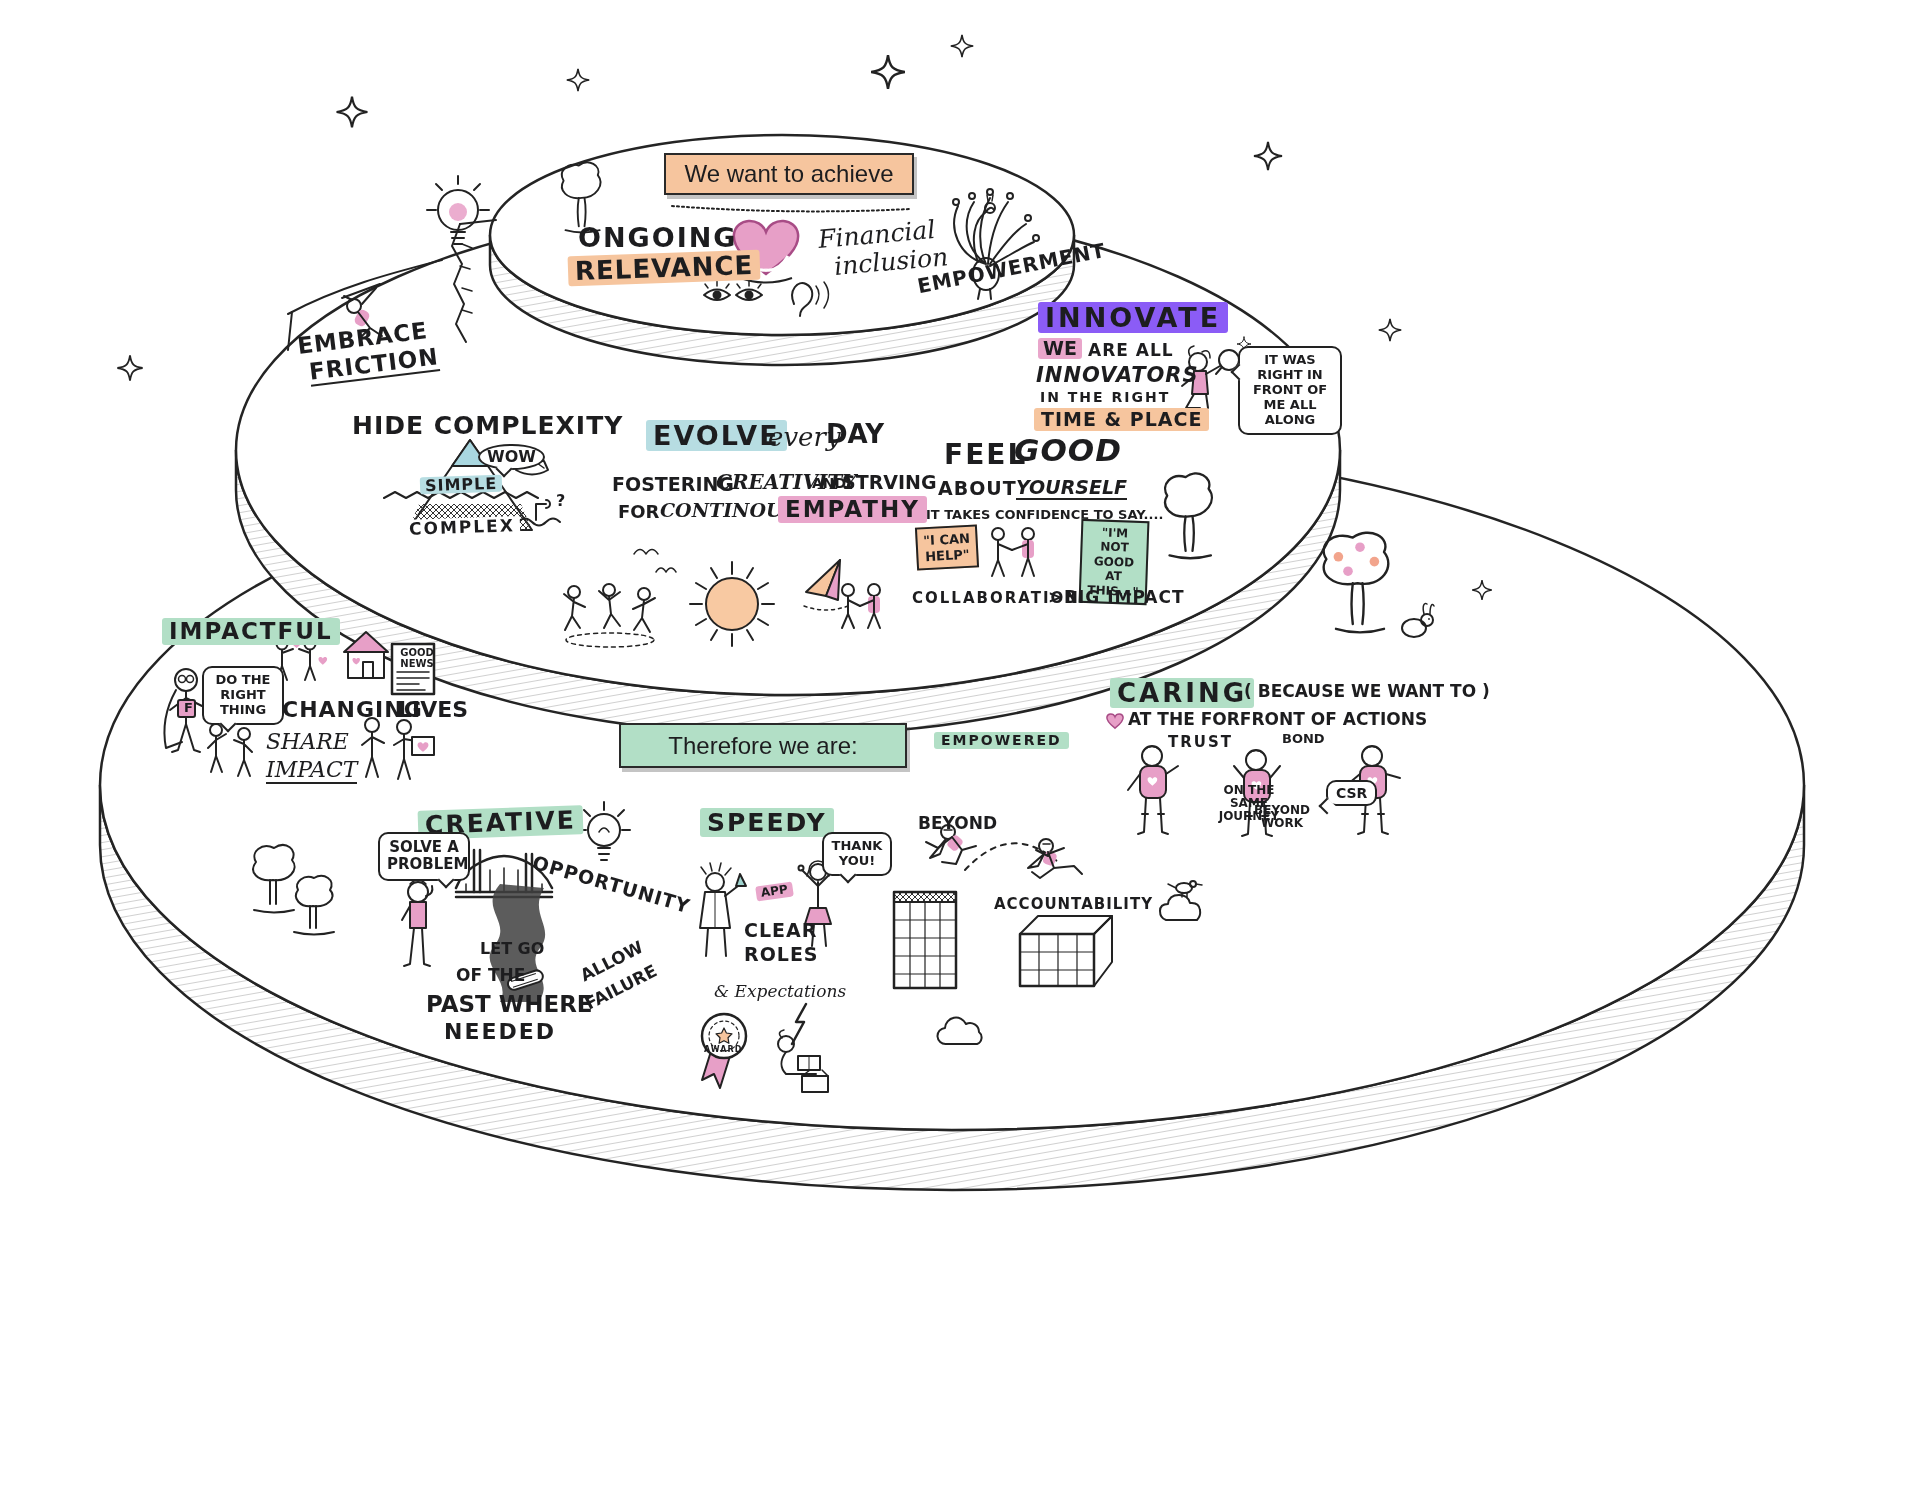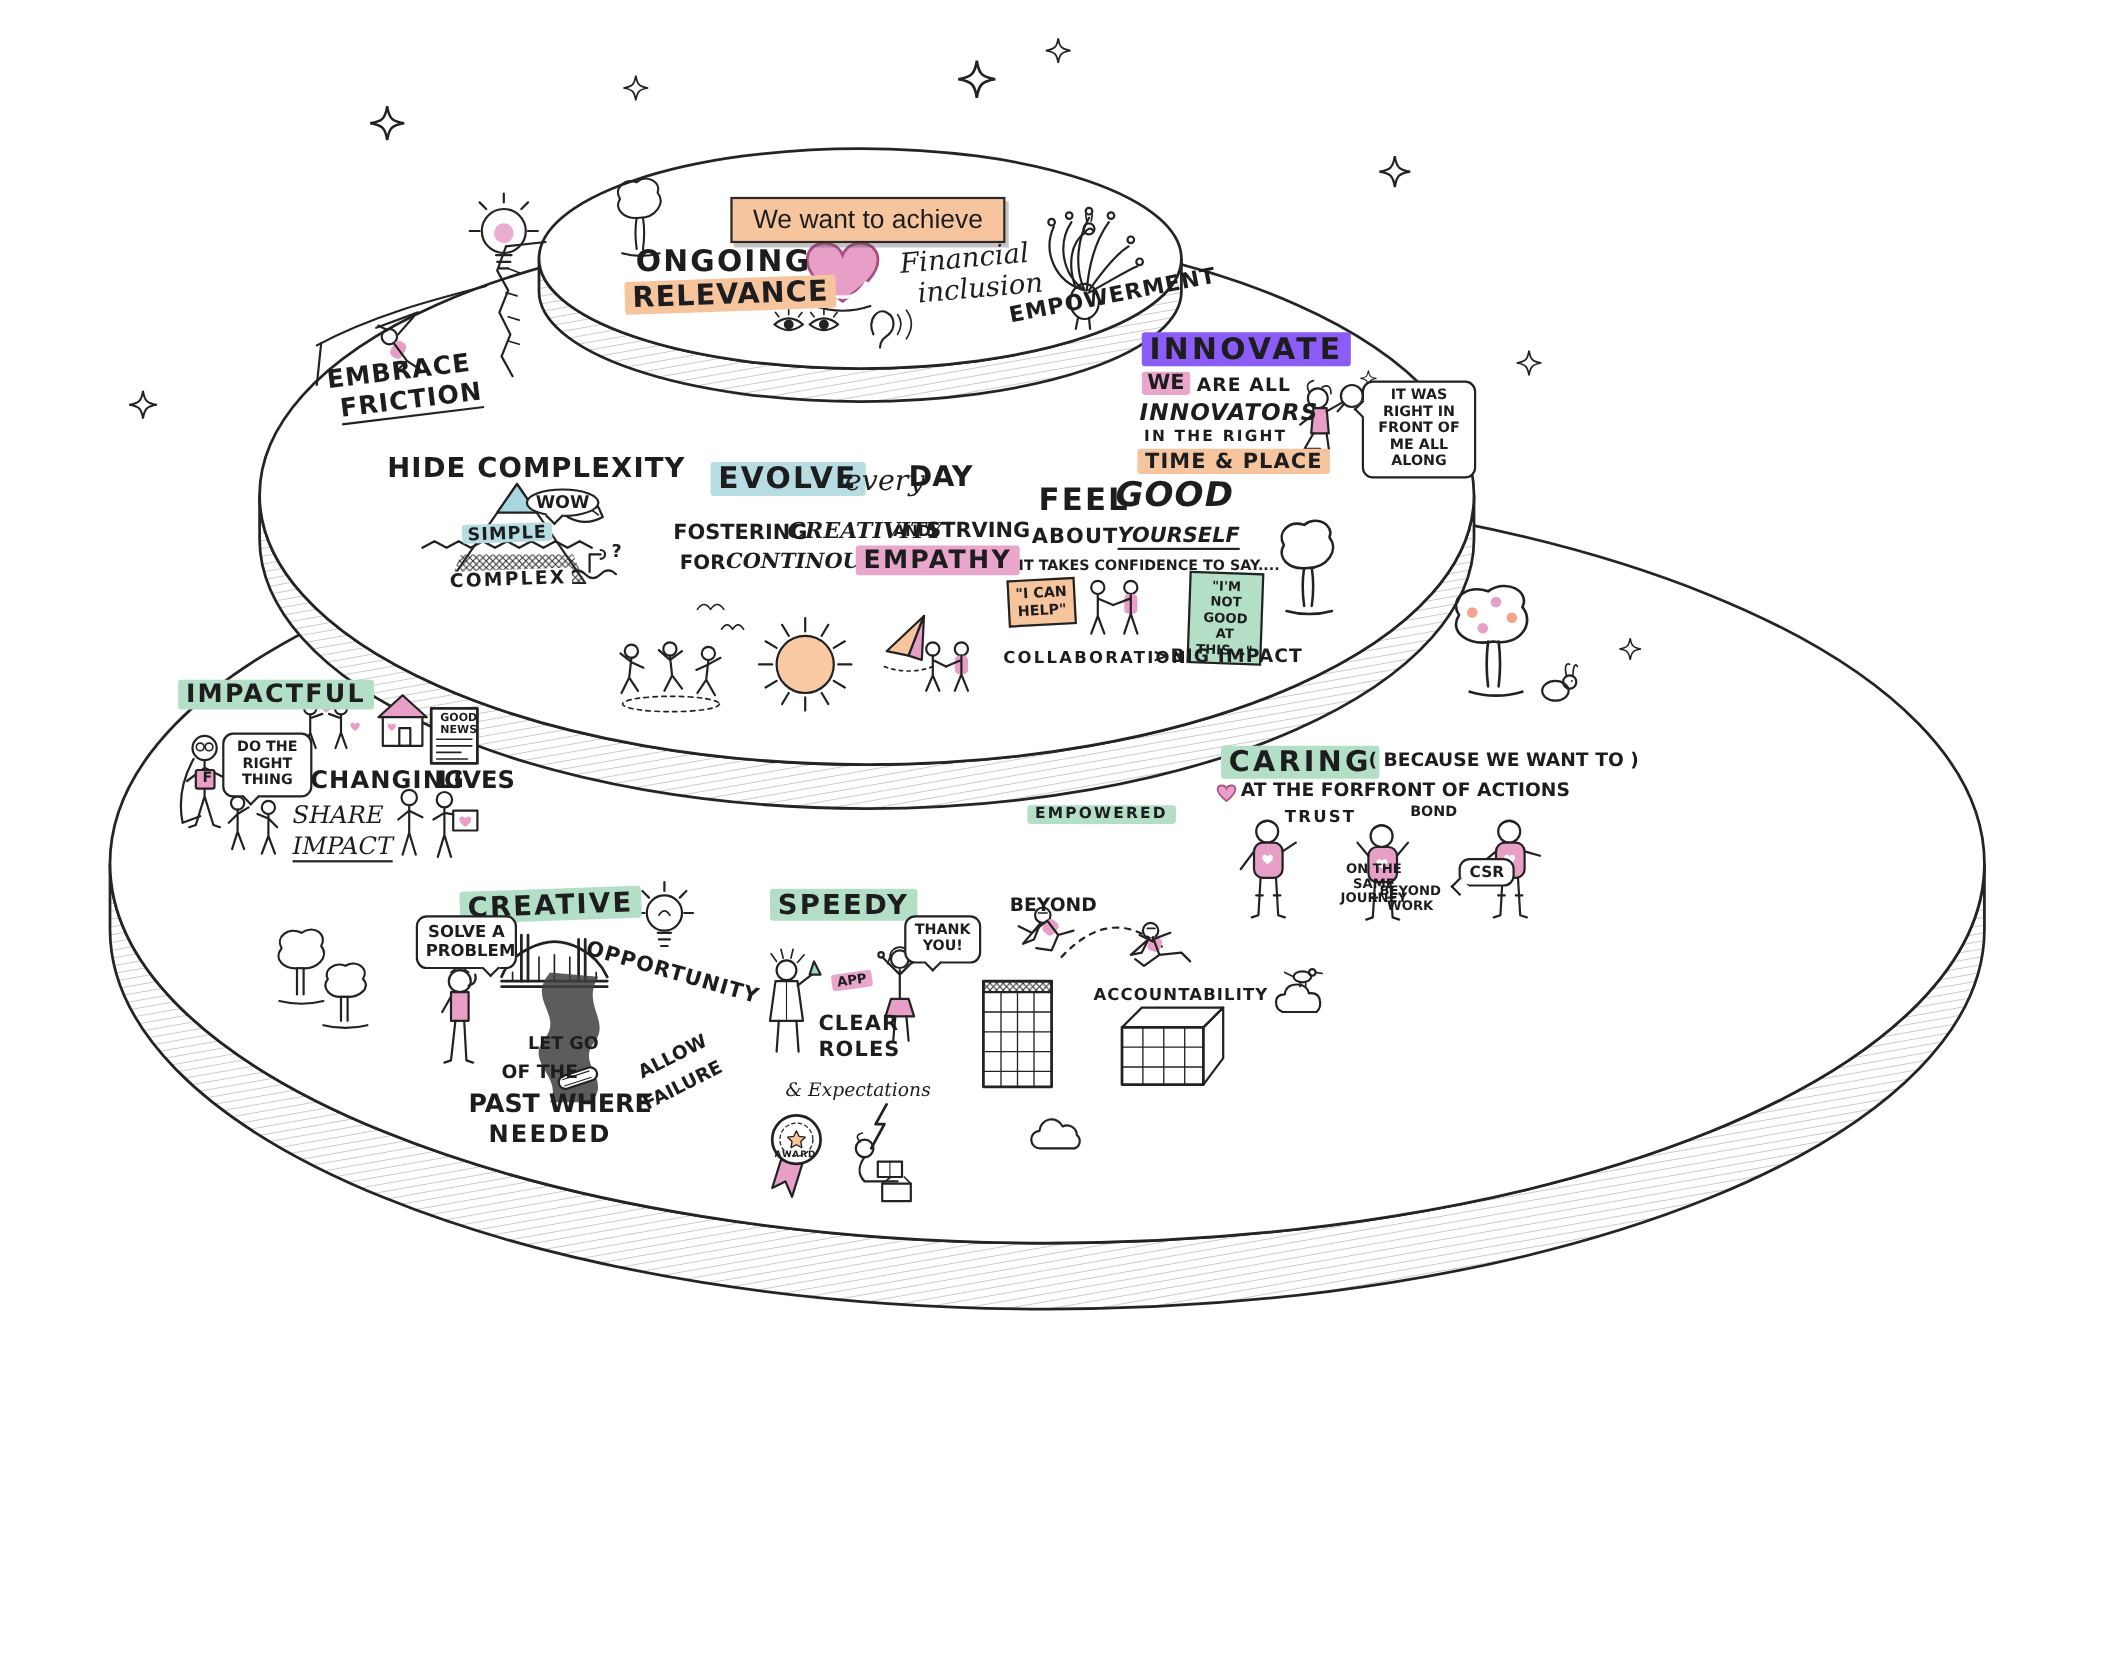--- a/index.html
+++ b/index.html
@@ -11,21 +11,21 @@
   .b { font-weight:bold; }
   .x9 { font-weight:900; }
   .ls1{letter-spacing:1px}.ls2{letter-spacing:2px}.ls3{letter-spacing:3px}
   .script { font-family:"DejaVu Serif", serif; font-style:italic; }
   .it { font-style:italic; }
   .chip { padding:1px 7px; border-radius:3px; display:inline-block; }
   .peach{background:#f6c59e}.pinkc{background:#e9a6cb}.bluec{background:#8b5cf6}
   .mint{background:#b2dfc6}.tealc{background:#b7dde2}
   .banner { position:absolute; display:flex; align-items:center; justify-content:center;
             border:2.5px solid #2a2a2a; font-family:"Liberation Sans", sans-serif;
-            font-size:24px; color:#1d1d1f; box-shadow:3px 4px 0 rgba(60,60,60,.3);margin-top:26px; }
+            font-size:24px; color:#1d1d1f; box-shadow:3px 4px 0 rgba(60,60,60,.3); }
   .bubble { position:absolute; border:2px solid #222; border-radius:10px; background:#fff;
             padding:5px 7px; font-weight:bold; text-align:center; white-space:normal; line-height:1.15; }
   .bubble:after { content:""; position:absolute; width:10px; height:10px; background:#fff;
             border-right:2px solid #222; border-bottom:2px solid #222; transform:rotate(45deg);
             bottom:-7px; left:18px; }
   .tail-l:after { left:-7px; right:auto; top:18px; bottom:auto; border:none;
             border-left:2px solid #222; border-bottom:2px solid #222; transform:rotate(45deg); }
   .tail-br:after { left:auto; right:16px; }
   .sbox { position:absolute; border:2px solid #222; padding:4px 3px; font-weight:bold;
           text-align:center; white-space:normal; line-height:1.2; }
@@ -430,20 +430,23 @@
 <div class="t x9 it ls1" style="left:1014px; top:434px; font-size:31px;">GOOD</div>
 <div class="t x9 ls1" style="left:938px; top:478px; font-size:19px;">ABOUT</div>
 <div class="t b it under" style="left:1016px; top:477px; font-size:19px;">YOURSELF</div>
 <div class="t b" style="left:926px; top:508px; font-size:13px;">IT TAKES CONFIDENCE TO SAY....</div>
 <div class="sbox peach" style="left:916px; top:526px; width:62px; font-size:13px; transform:rotate(-3deg);">"I CAN HELP"</div>
 <div class="sbox mint" style="left:1080px; top:520px; width:68px; font-size:12px; transform:rotate(2deg);">"I'M NOT GOOD AT THIS..."</div>
 <div class="t b ls2" style="left:912px; top:590px; font-size:15px;">COLLABORATION</div>
 <div class="t b" style="left:1048px; top:588px; font-size:17px;">&gt;</div>
 <div class="t x9 ls1" style="left:1064px; top:588px; font-size:17px;">BIG IMPACT</div>
 
+<div class="banner mint" style="left:619px; top:723px; width:288px; height:45px;">
+  <span>Therefore we are:</span>
+    </div>
 
 <div class="t b ls2 chip mint" style="left:162px; top:618px; font-size:23px;">IMPACTFUL</div>
 <div class="bubble" style="left:202px; top:666px; width:82px; font-size:13px;">DO THE RIGHT THING</div>
 <div class="t x9 ls1" style="left:282px; top:698px; font-size:22px;">CHANGING</div>
 <div class="t b" style="left:398px; top:698px; font-size:22px;">LIVES</div>
 <div class="t script" style="left:266px; top:730px; font-size:22px;">SHARE</div>
 <div class="t script under" style="left:266px; top:758px; font-size:22px;">IMPACT</div>
 <div class="t b wrapc" style="left:396px; top:648px; width:42px; font-size:10px;">GOOD NEWS</div>
 <div class="t b" style="left:184px; top:701px; font-size:13px;">F</div>
 

